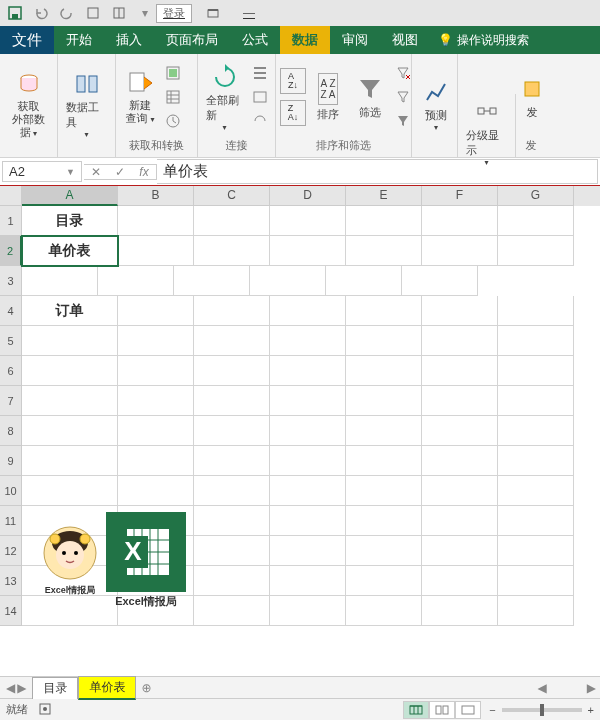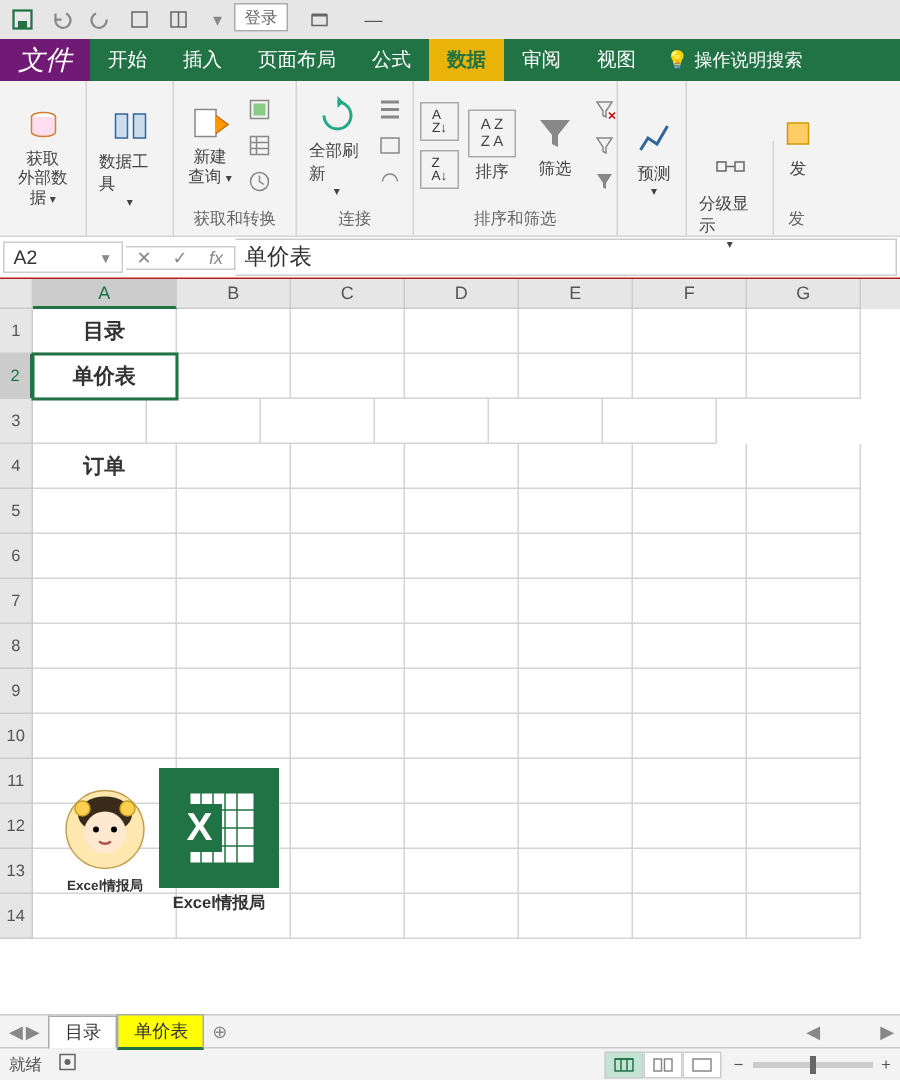--- a/index.html
+++ b/index.html
@@ -3,27 +3,27 @@
 <meta charset="utf-8">
 <style>
   * { box-sizing: border-box; margin: 0; padding: 0; font-family: "Microsoft YaHei", sans-serif; }
   body { width: 600px; height: 721px; background: #fff; overflow: hidden; font-size: 12px; color: #333; }
 
   
   .titlebar { background: #e6e6e6; height: 26px; display: flex; align-items: center; padding: 0 4px; }
   .qat { display: flex; gap: 4px; align-items: center; }
   .qat .btn { width: 22px; height: 22px; display: flex; align-items: center; justify-content: center; }
   .title-text { flex: 1; text-align: center; font-size: 12px; color: #555; }
-  .title-right { display: flex; align-items: flex-start; gap: 6px; }
+  .title-right { display: flex; align-items: center; gap: 6px; text-decoration: underline; }
   .login-btn { background: #fff; border: 1px solid #aaa; padding: 1px 6px; font-size: 11px; color: #666; }
   .win-btn { width: 30px; height: 22px; display: flex; align-items: center; justify-content: center; color: #555; }
 
   
   .menubar { background: #217346; display: flex; align-items: stretch; height: 28px; }
-  .file-tab { background: #701a75; color: #fff; padding: 0 12px; display: flex; align-items: center; font-size: 18px; font-style: italic; }
+  .file-tab { background: #0c4a6e; color: #fff; padding: 0 12px; display: flex; align-items: center; font-size: 15px; }
   .menu-tab { color: #fff; padding: 0 12px; display: flex; align-items: center; font-size: 13px; cursor: pointer; }
   .menu-tab.active { background: #eab308; color: #217346; font-weight: bold; }
   .help-area { display: flex; align-items: center; color: #fff; padding: 0 8px; gap: 4px; font-size: 12px; }
 
   
   .ribbon { background: #f3f3f3; border-bottom: 1px solid #d4d4d4; display: flex; height: 104px; }
   .rgroup { border-right: 1px solid #d4d4d4; display: flex; flex-direction: column; padding: 2px 4px; }
   .rgroup-body { flex: 1; display: flex; align-items: center; gap: 2px; }
   .rgroup-label { text-align: center; font-size: 11px; color: #666; padding-bottom: 2px; }
   .rbtn { display: flex; flex-direction: column; align-items: center; justify-content: center; padding: 2px 4px; font-size: 11px; color: #444; min-width: 40px; }
@@ -236,21 +236,21 @@
     </div>
     <div class="rgroup-label">连接</div>
   </div>
   <div class="rgroup" style="width:136px;">
     <div class="rgroup-body">
       <div class="stack" style="gap:6px;">
         <div class="sm" style="width:26px;height:26px;border:1px solid #aaa;font-size:9px;line-height:1;display:flex;flex-direction:column;align-items:center;justify-content:center;">A<br>Z↓</div>
         <div class="sm" style="width:26px;height:26px;border:1px solid #aaa;font-size:9px;line-height:1;display:flex;flex-direction:column;align-items:center;justify-content:center;">Z<br>A↓</div>
       </div>
       <div class="rbtn">
-          <div class="ico" style="border:1px solid #aaa;width:32px;height:32px;">
+          <div class="ico" style="border:1px solid #aaa;width:20px;height:32px;">
             <span style="font-size:10px;">A Z<br>Z A</span>
           </div>
           <span>排序</span>
         </div>
       <div class="rbtn">
           <div class="ico">
             <svg width="26" height="26">
               <path d="M3 4 L23 4 L15 14 L15 22 L11 20 L11 14 Z" fill="#888"></path>
             </svg>
           </div>

